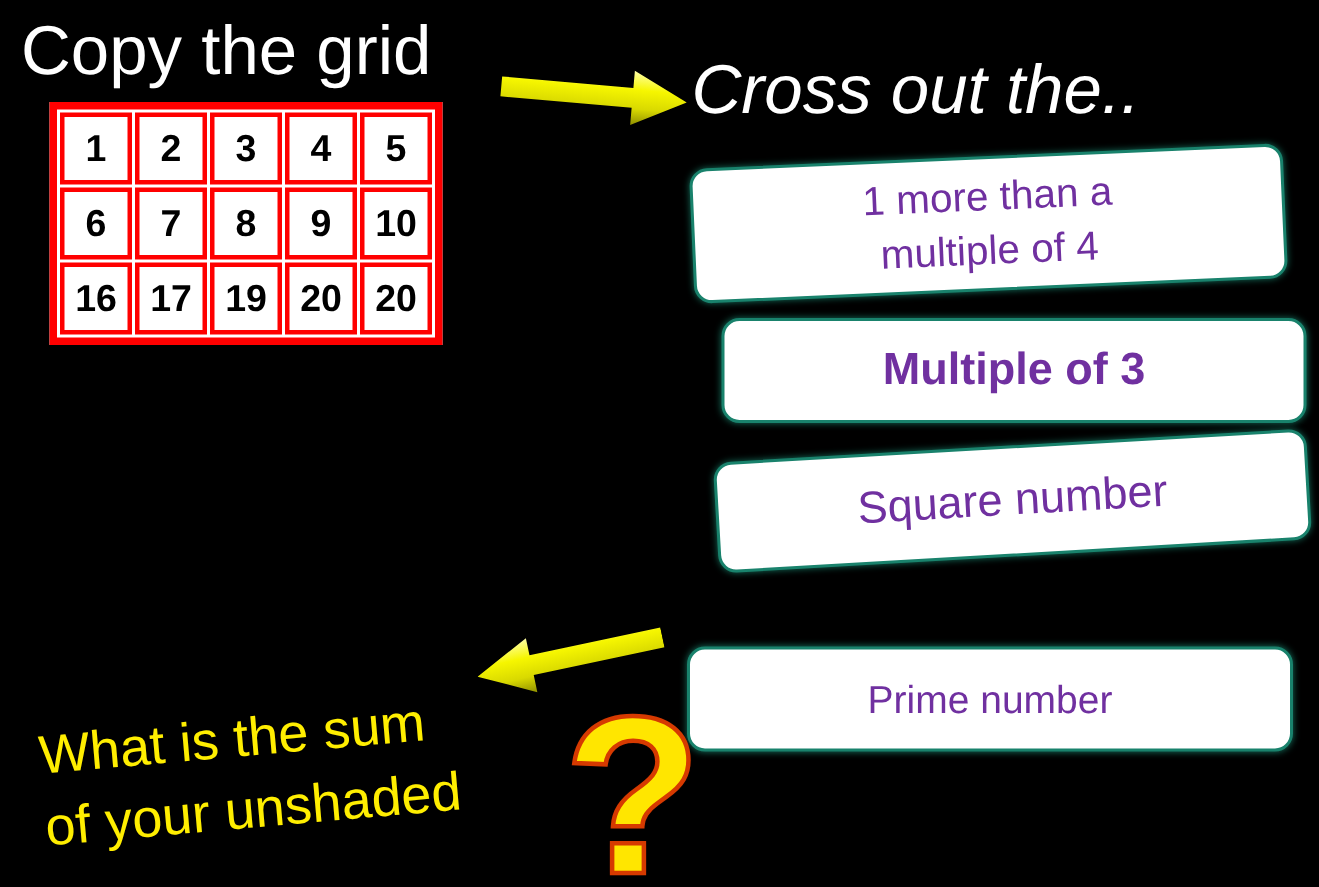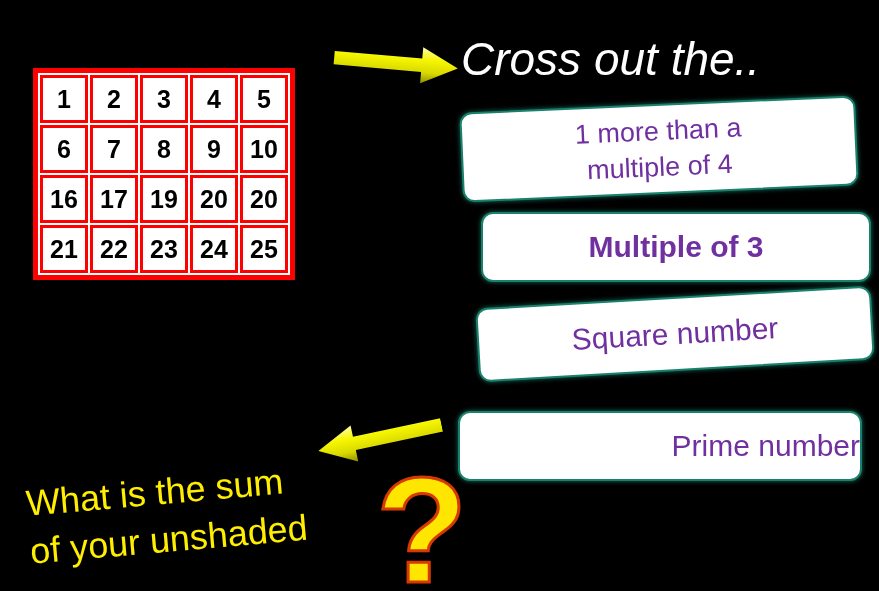--- a/index.html
+++ b/index.html
@@ -34,21 +34,21 @@
     border:2px solid #19826C; border-radius:12px;
     box-shadow:0 0 5px rgba(25,130,108,0.85);
     color:#7030A0; display:flex; flex-direction:column;
     align-items:center; justify-content:center; text-align:center;
   }
   #card-1 { left:461px; top:104px; width:392px; height:86px;
             transform:rotate(-2.5deg); font-size:27px; line-height:1.35; }
   #card-2 { left:481px; top:212px; width:386px; height:66px; font-size:30px;font-weight:bold; }
   #card-3 { left:477px; top:297px; width:392px; height:70px;
             transform:rotate(-3.3deg); font-size:30px; }
-  #card-4 { left:458px; top:411px; width:400px; height:66px; font-size:30px;align-items:flex-end; }
+  #card-4 { left:458px; top:431px; width:400px; height:66px; font-size:26px; }
 
   
   .arrow { position:absolute; }
   #arrow-top  { left:333px; top:42px;  width:126px; height:42px; transform:rotate(5deg); }
   #arrow-left { left:317px; top:416px; width:126px; height:44px; transform:rotate(-12deg); }
 
   
   #question-text {
     position:absolute; left:24px; top:480px;
     color:#FFEE00; font-size:36px; line-height:1.32;
@@ -59,20 +59,21 @@
     color:#FFE600; font-size:150px; font-weight:bold; line-height:1;
     -webkit-text-stroke:3px #D63A00;
     text-shadow:0 0 2px #D63A00;
   }
 </style>
 </head>
 <body>
 
 <div class="slide">
 
+  <div id="title-left" class="title">Copy the grid</div>
 
   <table class="number-grid">
     <tbody>
         <tr>
           <td>1</td>
           <td>2</td>
           <td>3</td>
           <td>4</td>
           <td>5</td>
         </tr>
@@ -82,27 +83,20 @@
           <td>8</td>
           <td>9</td>
           <td>10</td>
         </tr>
         <tr>
           <td>16</td>
           <td>17</td>
           <td>19</td>
           <td>20</td>
           <td>20</td>
-        </tr>
-        <tr>
-          <td>21</td>
-          <td>22</td>
-          <td>23</td>
-          <td>24</td>
-          <td>25</td>
         </tr>
       </tbody>
   </table>
 
   <svg id="arrow-top" class="arrow" viewBox="0 0 130 44" xmlns="http://www.w3.org/2000/svg">
     <defs>
       <linearGradient id="gYellowR" x1="0" y1="0" x2="0" y2="1">
         <stop offset="0" stop-color="#ffffa6"></stop>
         <stop offset="0.35" stop-color="#f6f600"></stop>
         <stop offset="0.7" stop-color="#d9d900"></stop>

